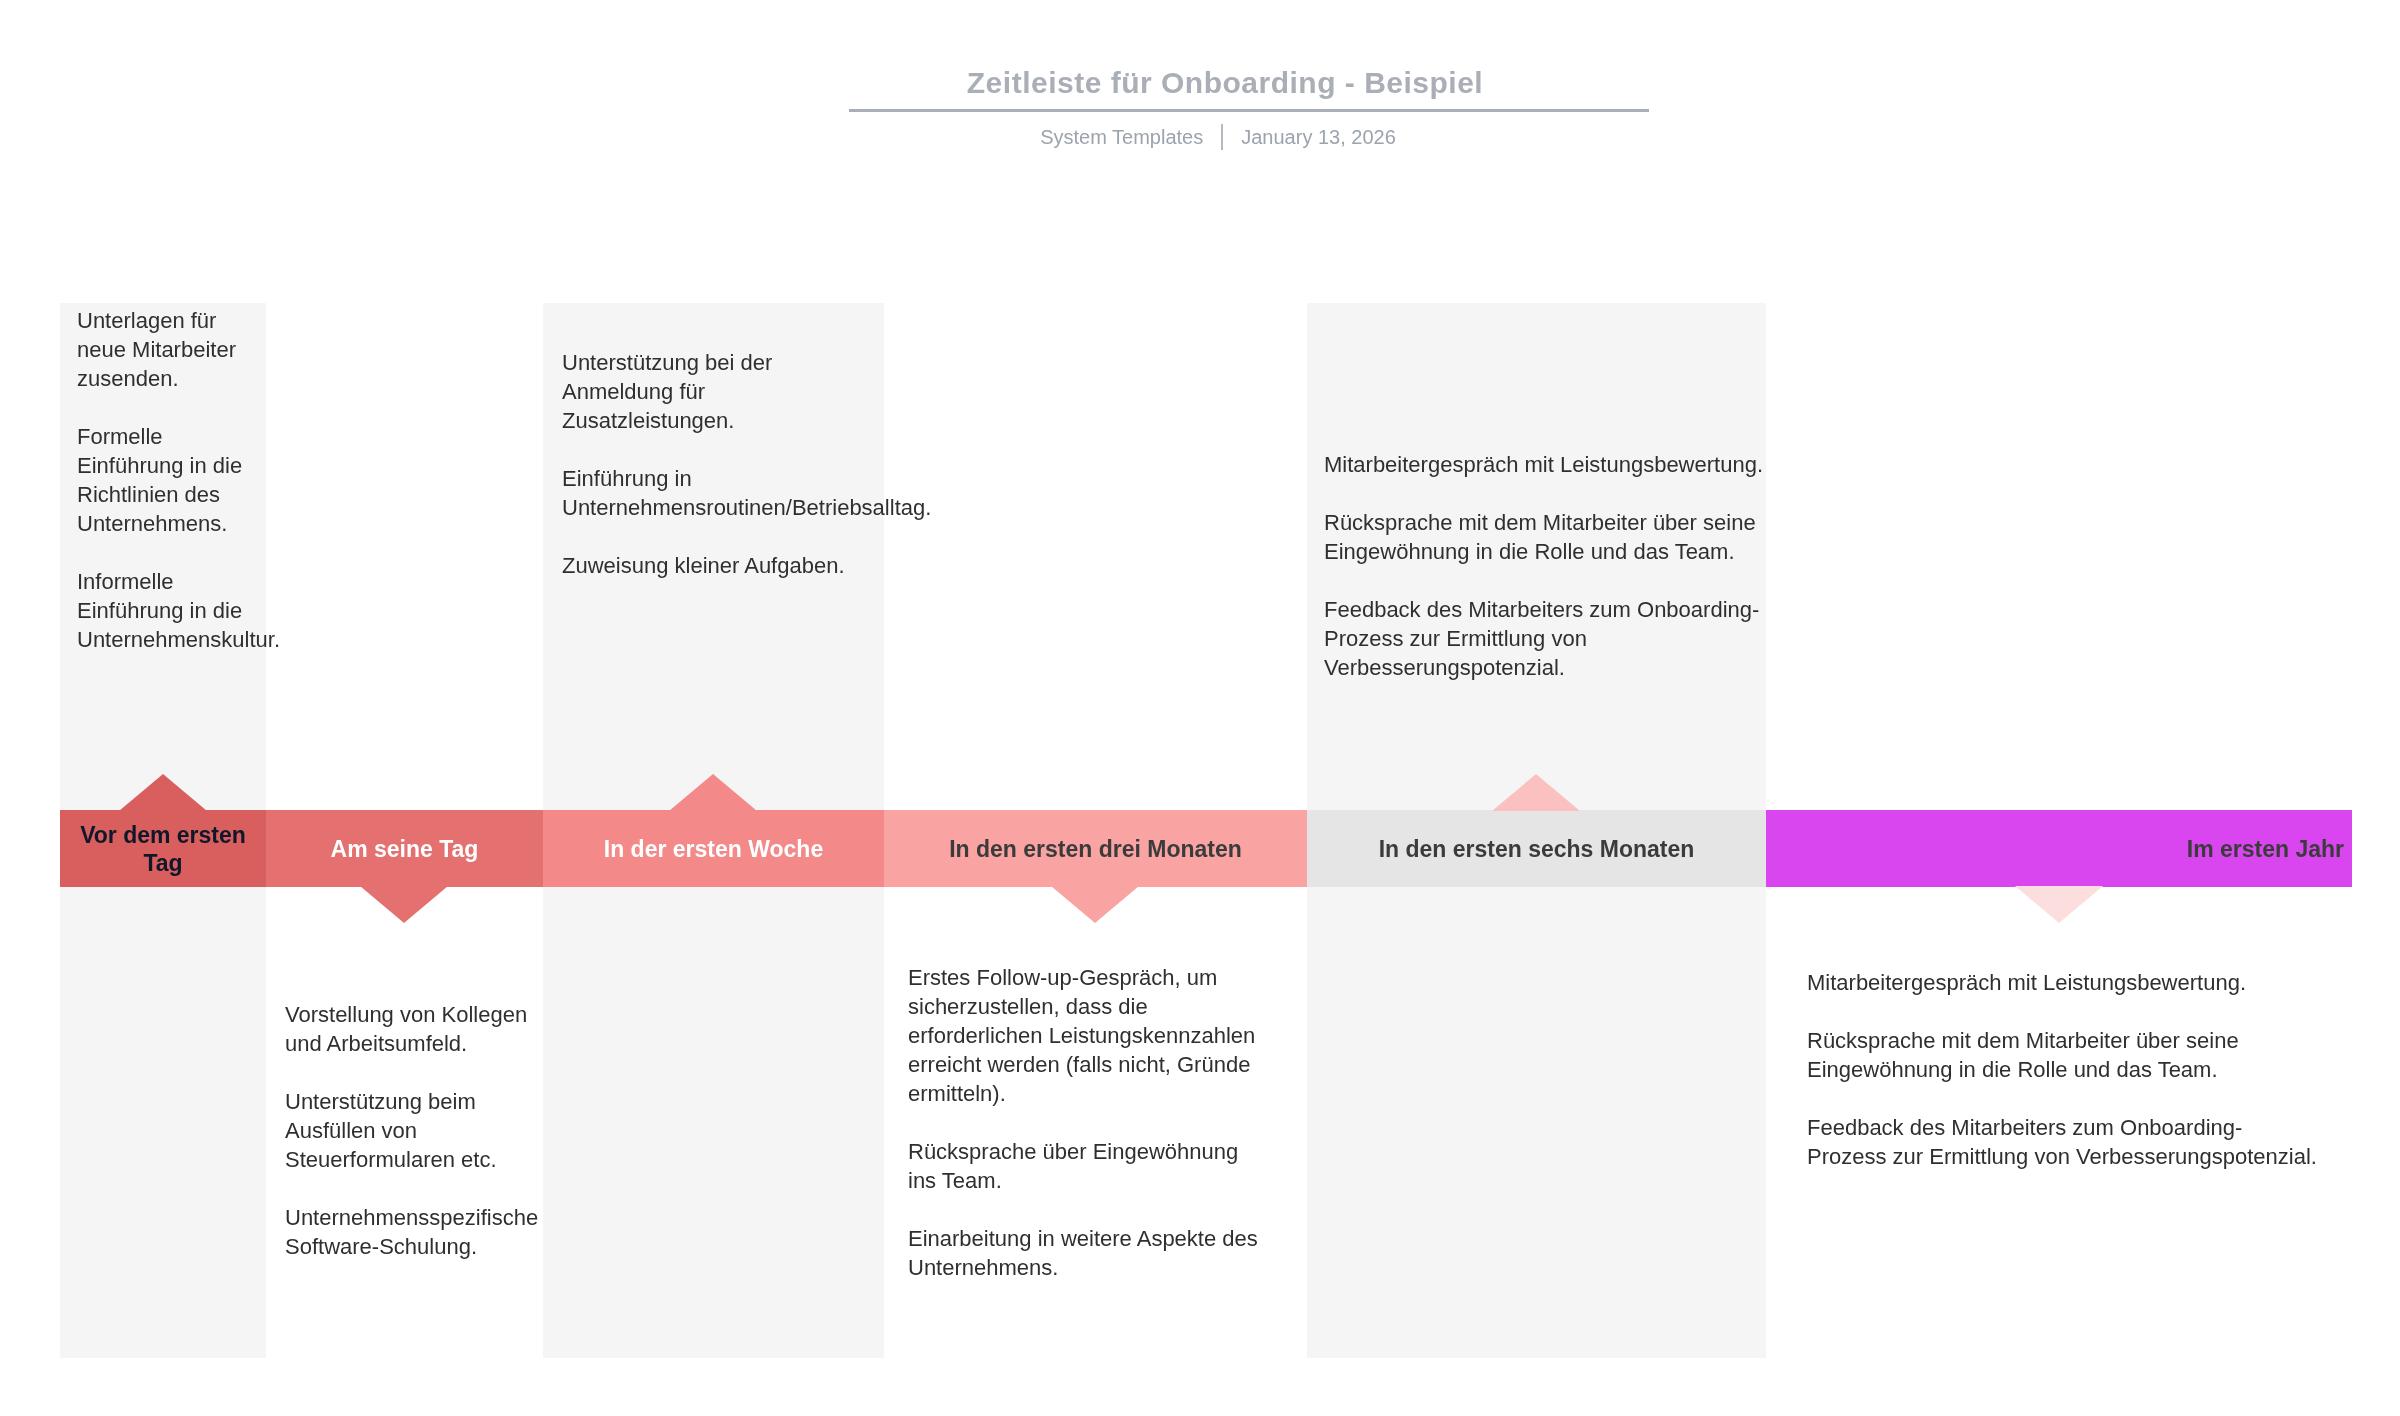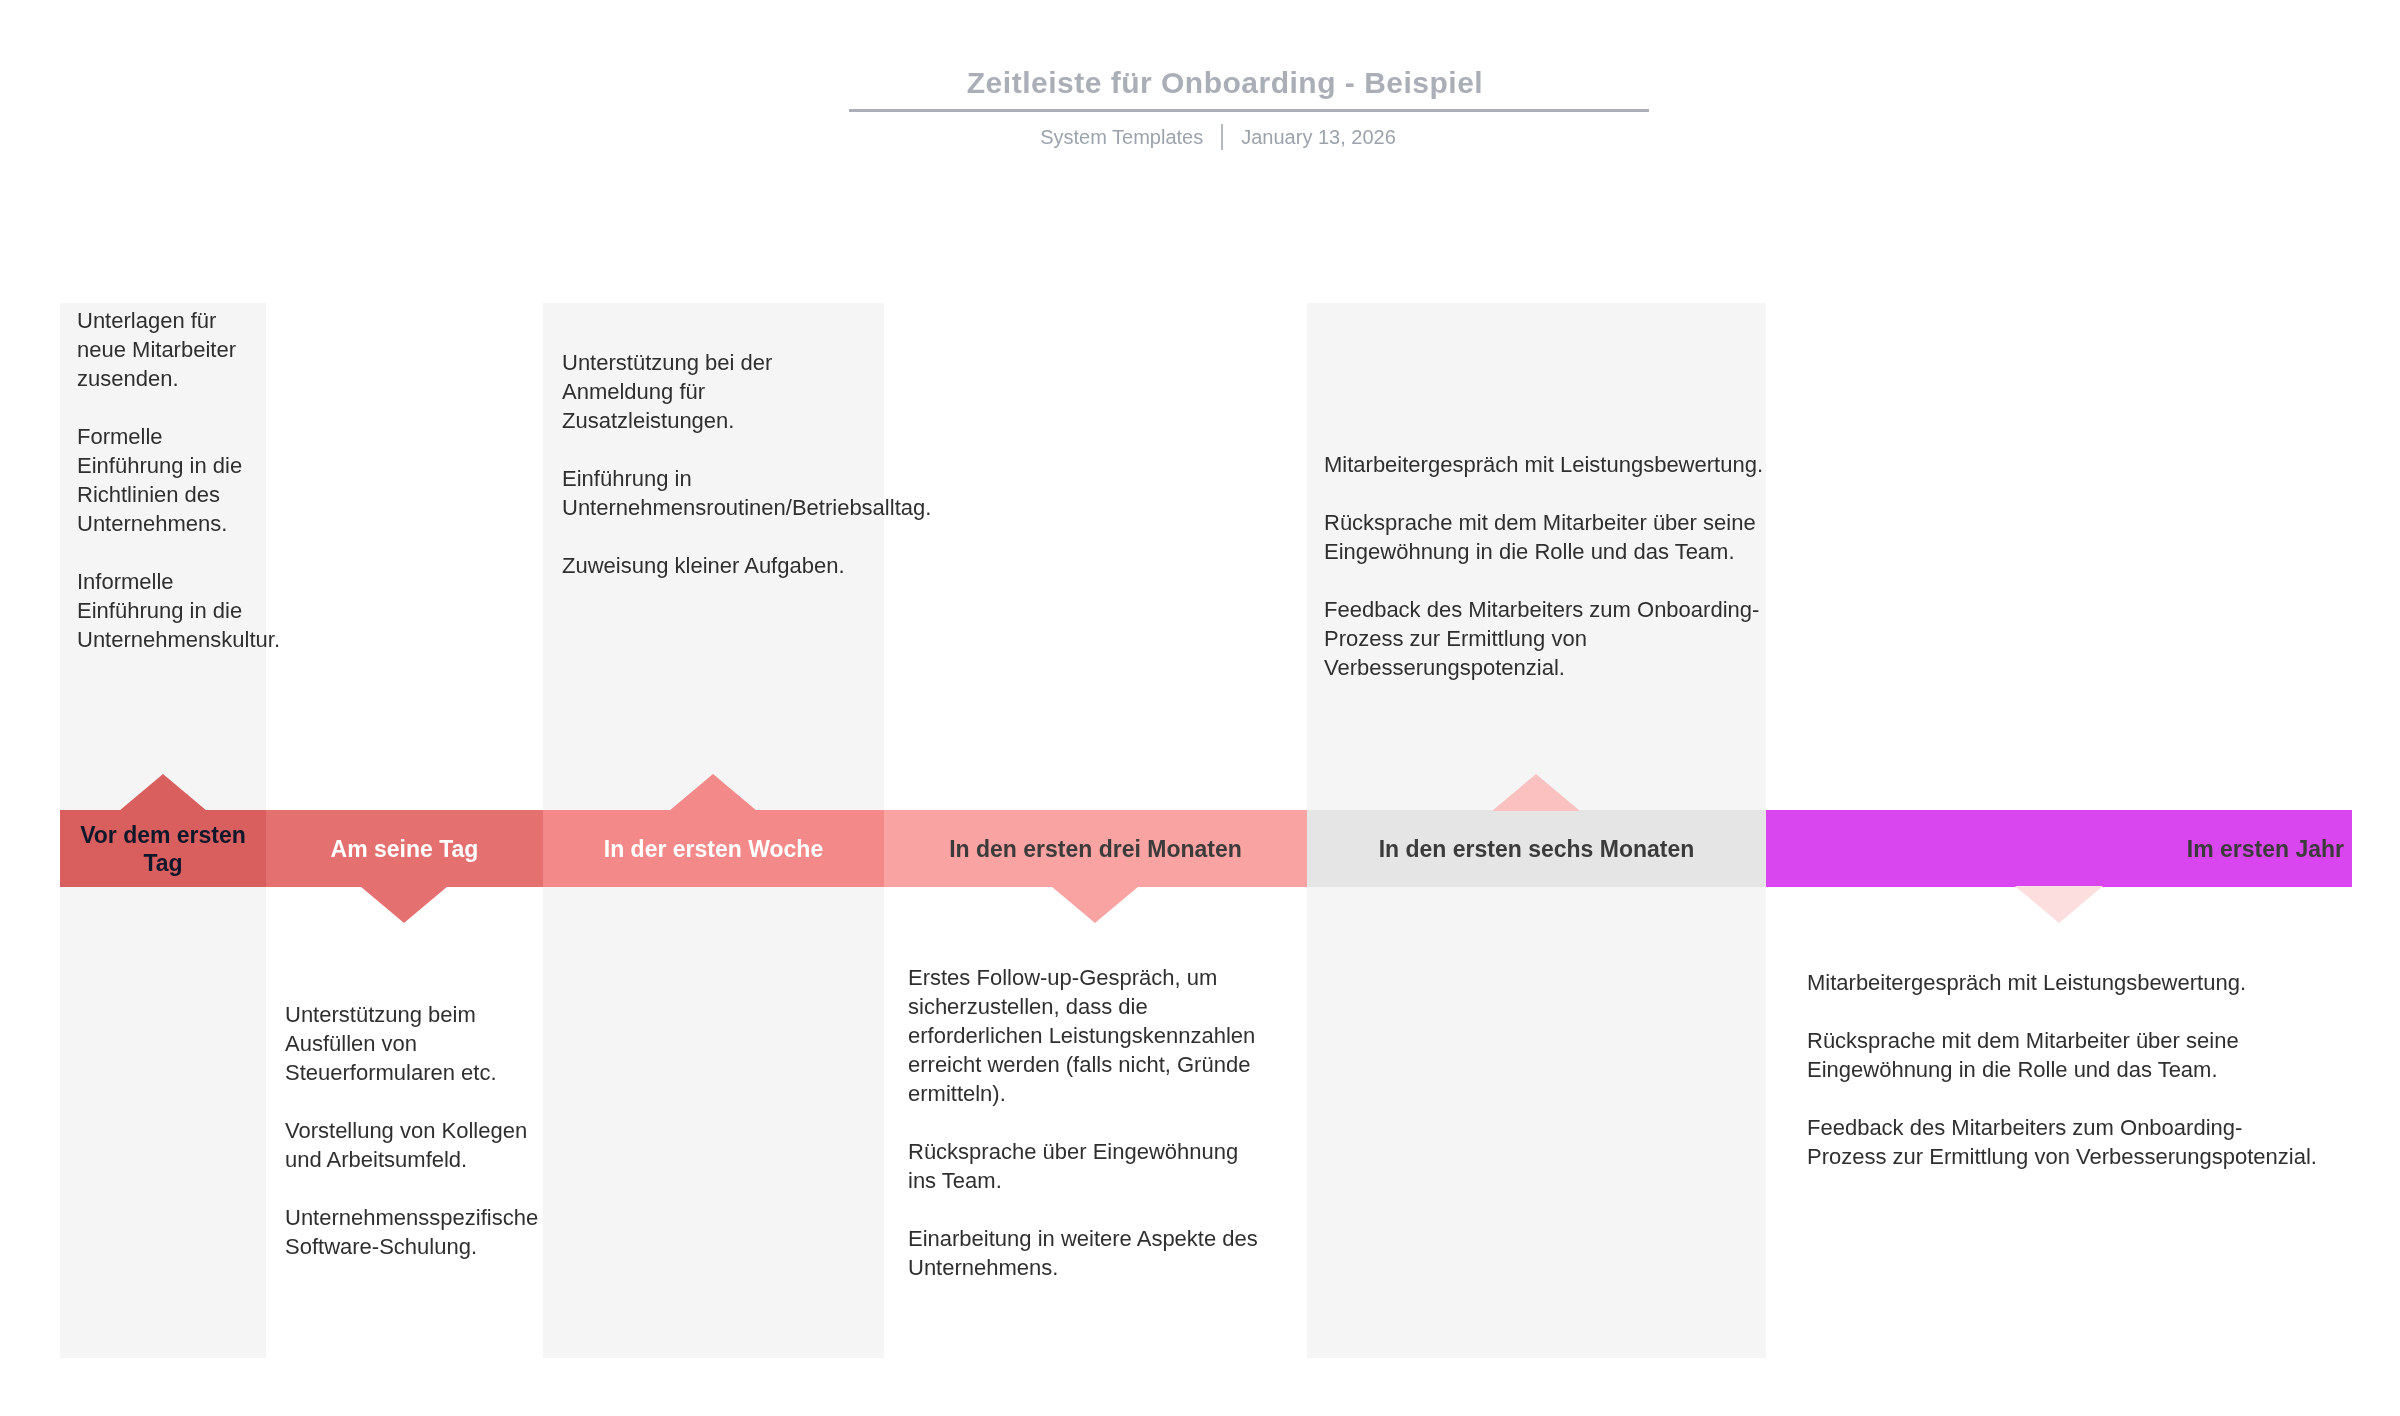--- a/index.html
+++ b/index.html
@@ -115,22 +115,22 @@
   <div class="arrow down arrow-3" style="--c: #f9a3a3;"></div>
   <div class="arrow up arrow-4" style="--c: #fbc1c1;"></div>
   <div class="arrow down arrow-5" style="--c: #fcdede;"></div>
 
   <div class="notes notes-0">
     <p>Unterlagen für neue Mitarbeiter zusenden.</p>
     <p>Formelle Einführung in die Richtlinien des Unternehmens.</p>
     <p>Informelle Einführung in die Unternehmenskultur.</p>
   </div>
   <div class="notes notes-1">
+    <p>Vorstellung von Kollegen und Arbeitsumfeld.</p>
     <p>Unterstützung beim Ausfüllen von Steuerformularen etc.</p>
-    <p>Vorstellung von Kollegen und Arbeitsumfeld.</p>
     <p>Unternehmensspezifische Software-Schulung.</p>
   </div>
   <div class="notes notes-2">
     <p>Unterstützung bei der Anmeldung für Zusatzleistungen.</p>
     <p>Einführung in Unternehmensroutinen/Betriebsalltag.</p>
     <p>Zuweisung kleiner Aufgaben.</p>
   </div>
   <div class="notes notes-3">
     <p>Erstes Follow-up-Gespräch, um sicherzustellen, dass die erforderlichen Leistungskennzahlen erreicht werden (falls nicht, Gründe ermitteln).</p>
     <p>Rücksprache über Eingewöhnung ins Team.</p>

